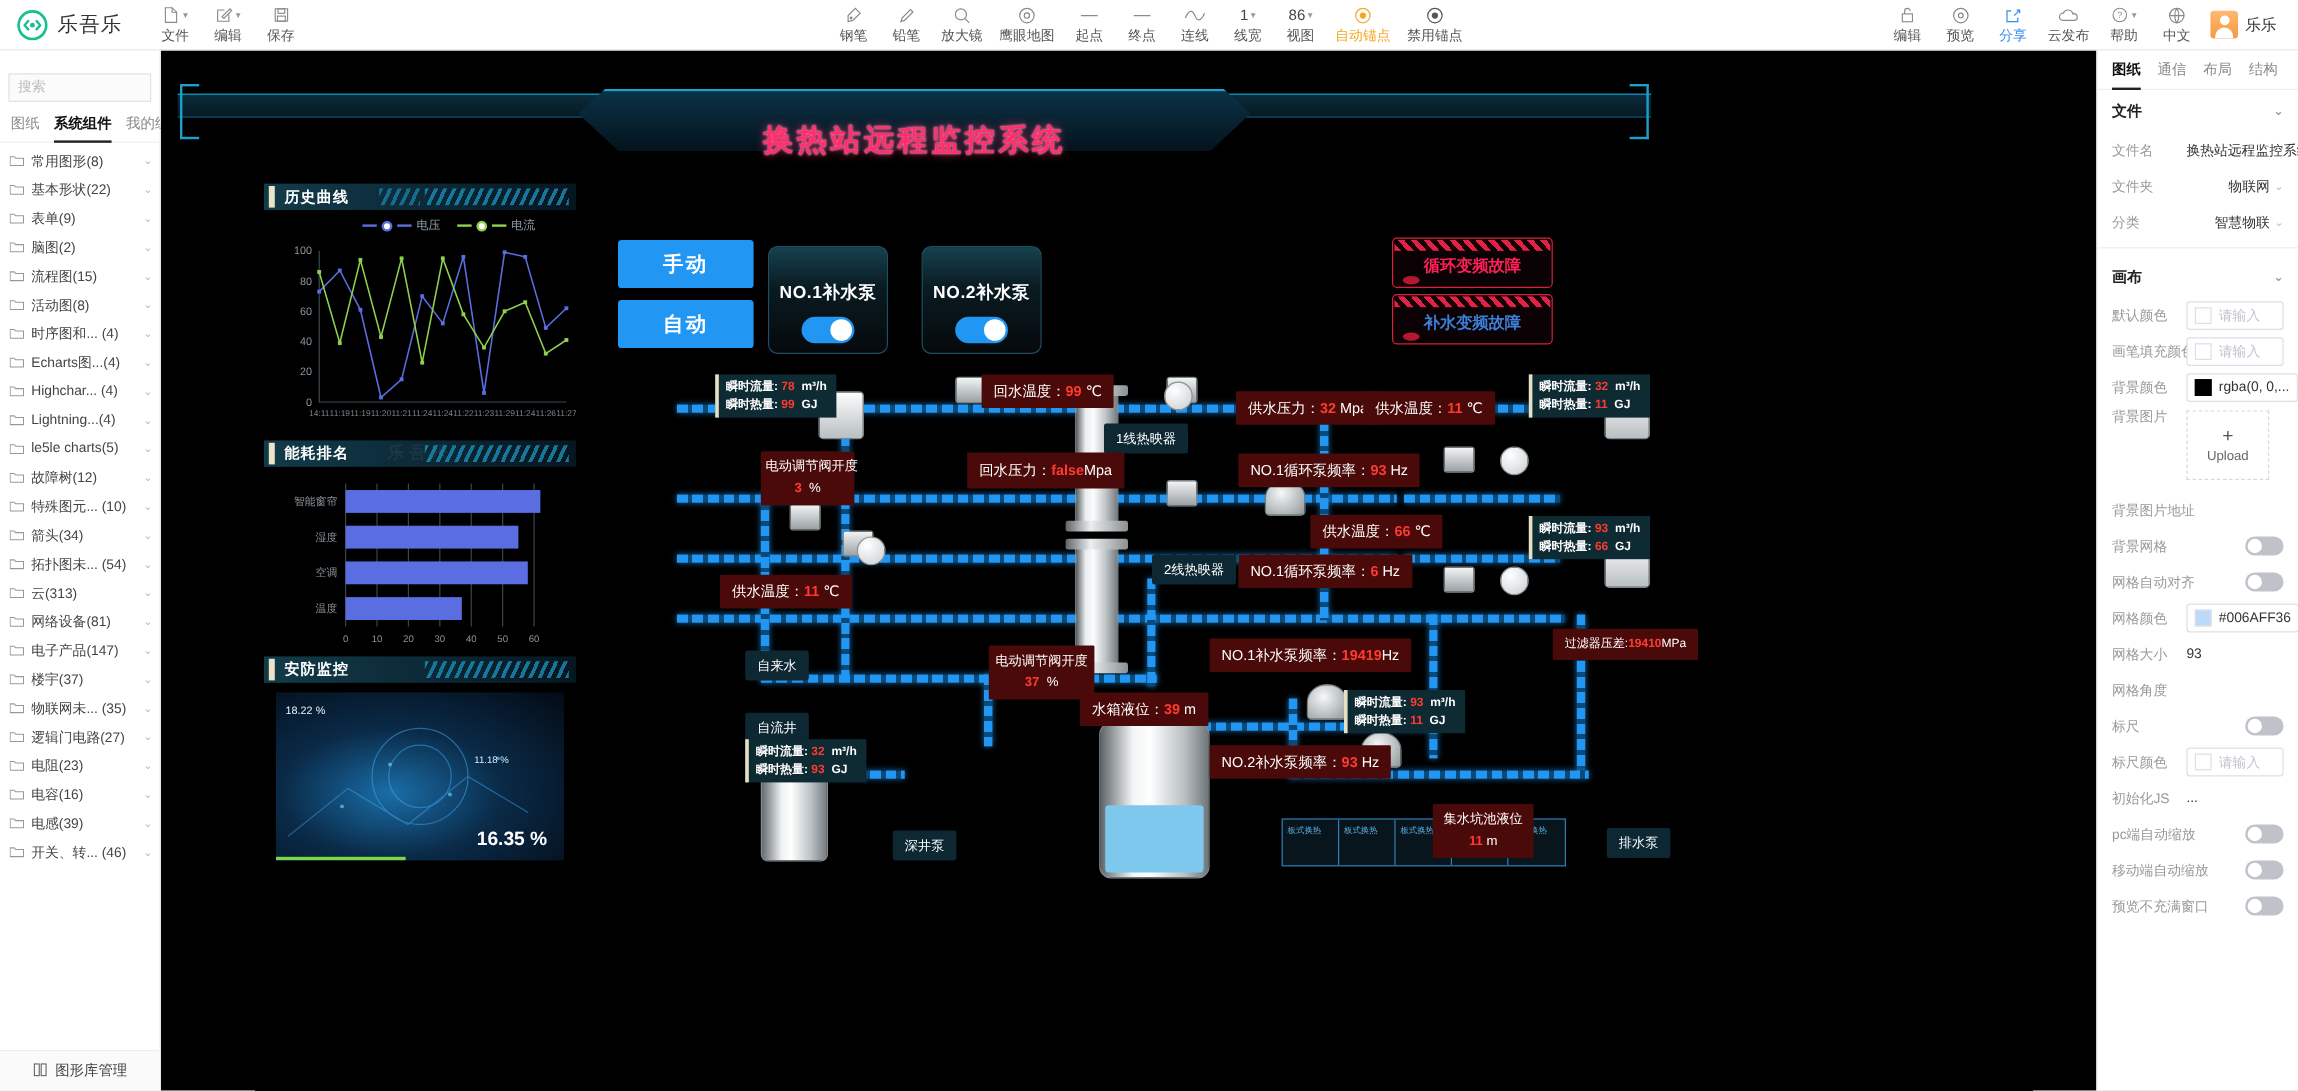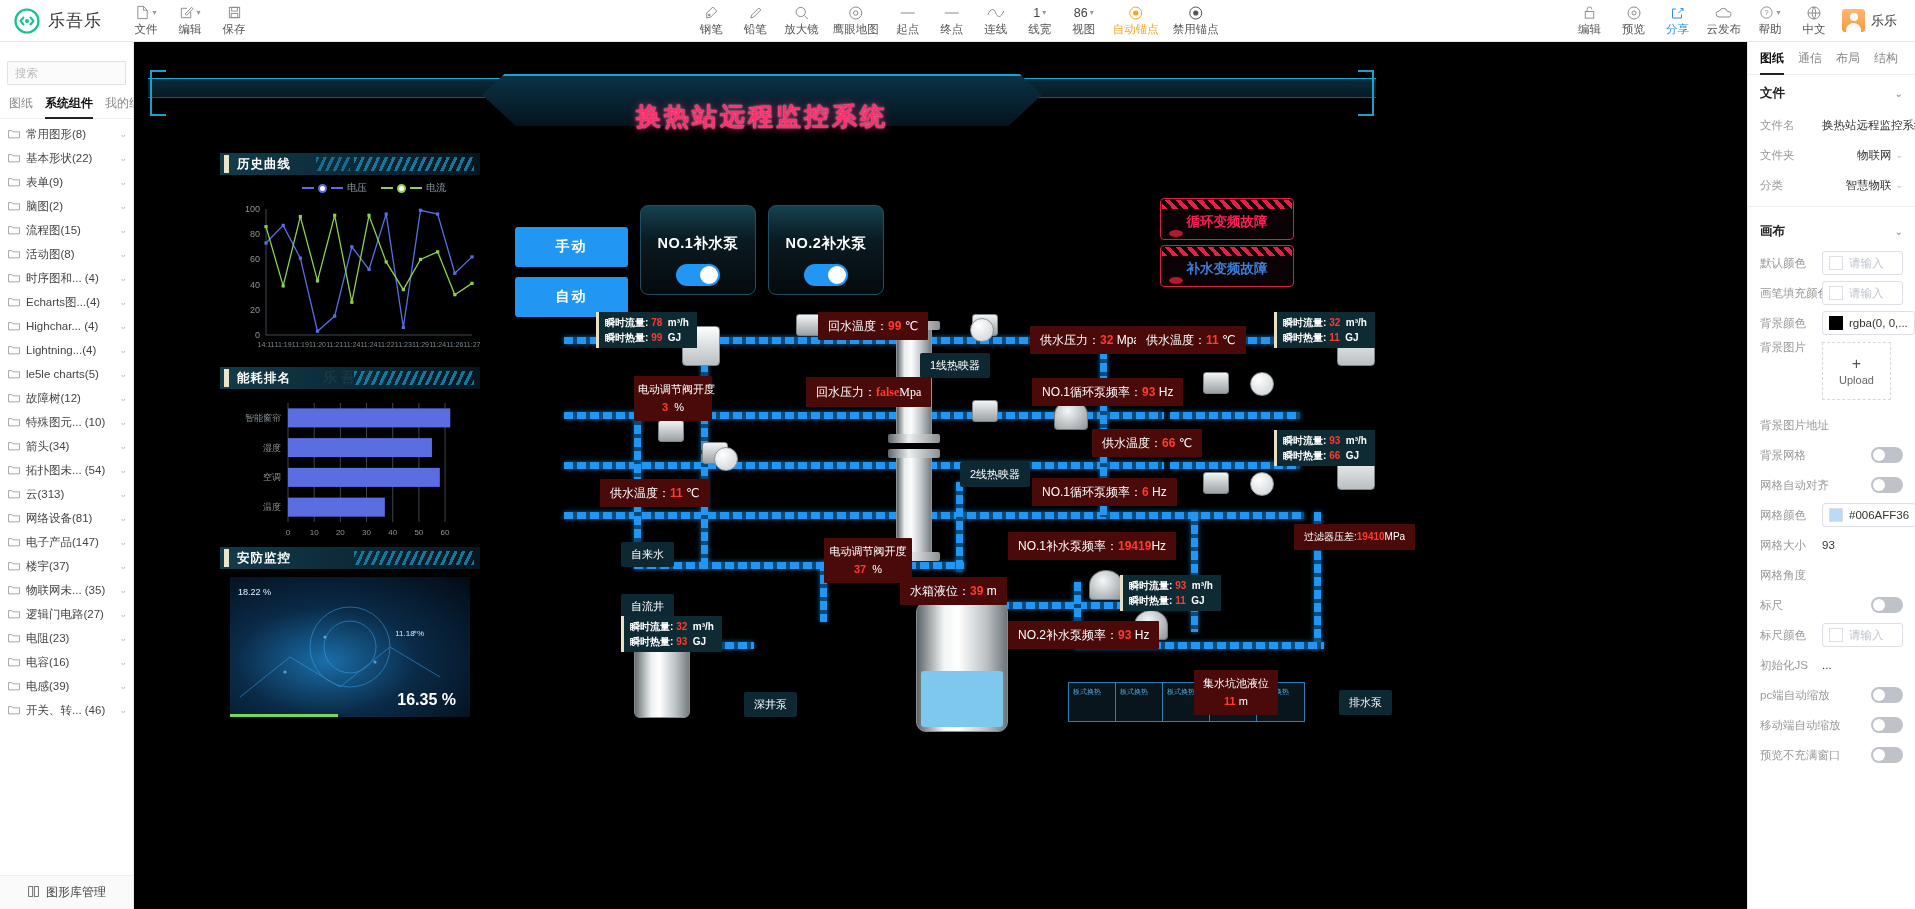--- a/index.html
+++ b/index.html
@@ -141,25 +141,25 @@
   .chart-box { position:relative; }
 
   .legend-row { position:absolute; display:flex; gap:14px; }
   .legend-it { display:flex; align-items:center; gap:4px; font-size:10px; color:#8d9aa5; }
   .legend-dot { width:9px; height:9px; border-radius:50%; border:2px solid; background:#fff; }
   .legend-line { width:12px; height:2px; }
 
   
   .btn-mode {
     position:absolute; width:113px; height:40px; background:#2196f3; color:#fff;
-    font-size:14px; font-weight:bold; display:flex; align-items:center; justify-content:center;
-    border-radius:3px; cursor:pointer; letter-spacing:2px;margin-top:27px;
+    font-size:17px; font-weight:bold; display:flex; align-items:center; justify-content:center;
+    border-radius:3px; cursor:pointer; letter-spacing:2px;
   }
   .pump-card {
-    position:absolute; width:116px; height:90px; border-radius:8px;
+    position:absolute; width:100px; height:90px; border-radius:8px;
     background: linear-gradient(180deg,#15414f 0%, #0a1b22 38%, #05090c 100%);
     border:1px solid #1e5062; display:flex; flex-direction:column; align-items:center;
   }
   .pump-card .pc-title { color:#fff; font-size:14.5px; font-weight:bold; margin-top:28px; letter-spacing:.5px; }
   .sw { width:44px; height:22px; border-radius:11px; margin-top:11px; position:relative; }
   .sw.on { background:#2196f3; }
   .sw.off { background:#c9ccd1; }
   .sw .knob { position:absolute; top:2px; width:18px; height:18px; border-radius:50%; background:#fff; }
   .sw.on .knob { left:24px; }
   .sw.off .knob { left:2px; }
@@ -1034,35 +1034,35 @@
 
         <div class="tagbox" style="left:684px; top:270px; font-size:12px; padding:6px 10px;">
           <span>回水温度：</span><span class="v">99</span> <span>℃</span>
         </div>
         <div class="tagbox" style="left:896px; top:284px; font-size:12px; padding:6px 10px;">
           <span>供水压力：</span><span class="v">32</span> <span>Mpa</span>
         </div>
         <div class="tagbox" style="left:1002px; top:284px; font-size:12px; padding:6px 10px;">
           <span>供水温度：</span><span class="v">11</span> <span>℃</span>
         </div>
-        <div class="tagbox" style="left:672px; top:335px; font-size:12px; padding:7px 10px;font-family:Liberation Serif, serif;">
+        <div class="tagbox" style="left:672px; top:335px; font-size:12px; padding:7px 10px;">
           <span>回水压力：</span><span class="v">false</span><span>Mpa</span>
         </div>
         <div class="tagbox" style="left:500px; top:334px; width:78px; text-align:center; font-size:11px; padding:6px 4px;">
           <div>电动调节阀开度</div>
           <div style="margin-top:3px"><span class="v">3</span>&nbsp;&nbsp;<span>%</span></div>
         </div>
         <div class="tagbox" style="left:690px; top:496px; width:88px; text-align:center; font-size:11px; padding:6px 4px;">
           <div>电动调节阀开度</div>
           <div style="margin-top:3px"><span class="v">37</span>&nbsp;&nbsp;<span>%</span></div>
         </div>
         <div class="tagbox" style="left:898px; top:336px; font-size:12px; padding:6px 10px;">
           <span>NO.1循环泵频率：</span><span class="v">93</span> <span>Hz</span>
         </div>
-        <div class="tagbox" style="left:898px; top:436px; font-size:12px; padding:6px 10px;">
+        <div class="tagbox" style="left:898px; top:420px; font-size:12px; padding:6px 10px;">
           <span>NO.1循环泵频率：</span><span class="v">6</span> <span>Hz</span>
         </div>
         <div class="tagbox" style="left:958px; top:387px; font-size:12px; padding:6px 10px;">
           <span>供水温度：</span><span class="v">66</span> <span>℃</span>
         </div>
         <div class="tagbox" style="left:466px; top:437px; font-size:12px; padding:6px 10px;">
           <span>供水温度：</span><span class="v">11</span> <span>℃</span>
         </div>
         <div class="tagbox" style="left:874px; top:490px; font-size:12px; padding:6px 10px;">
           <span>NO.1补水泵频率：</span><span class="v">19419</span><span>Hz</span>

